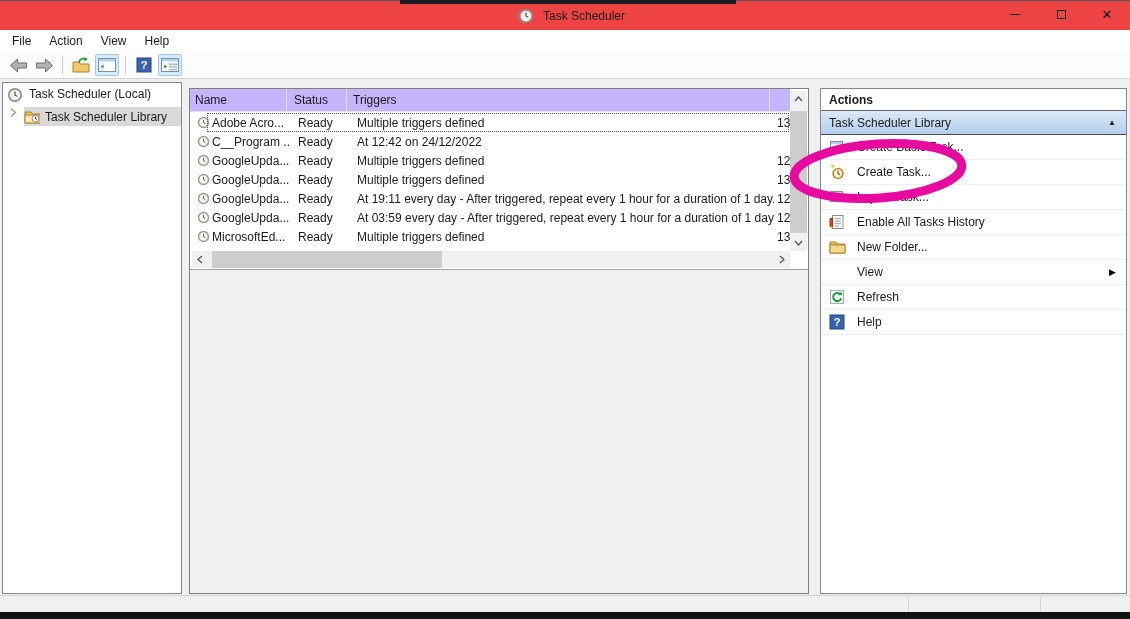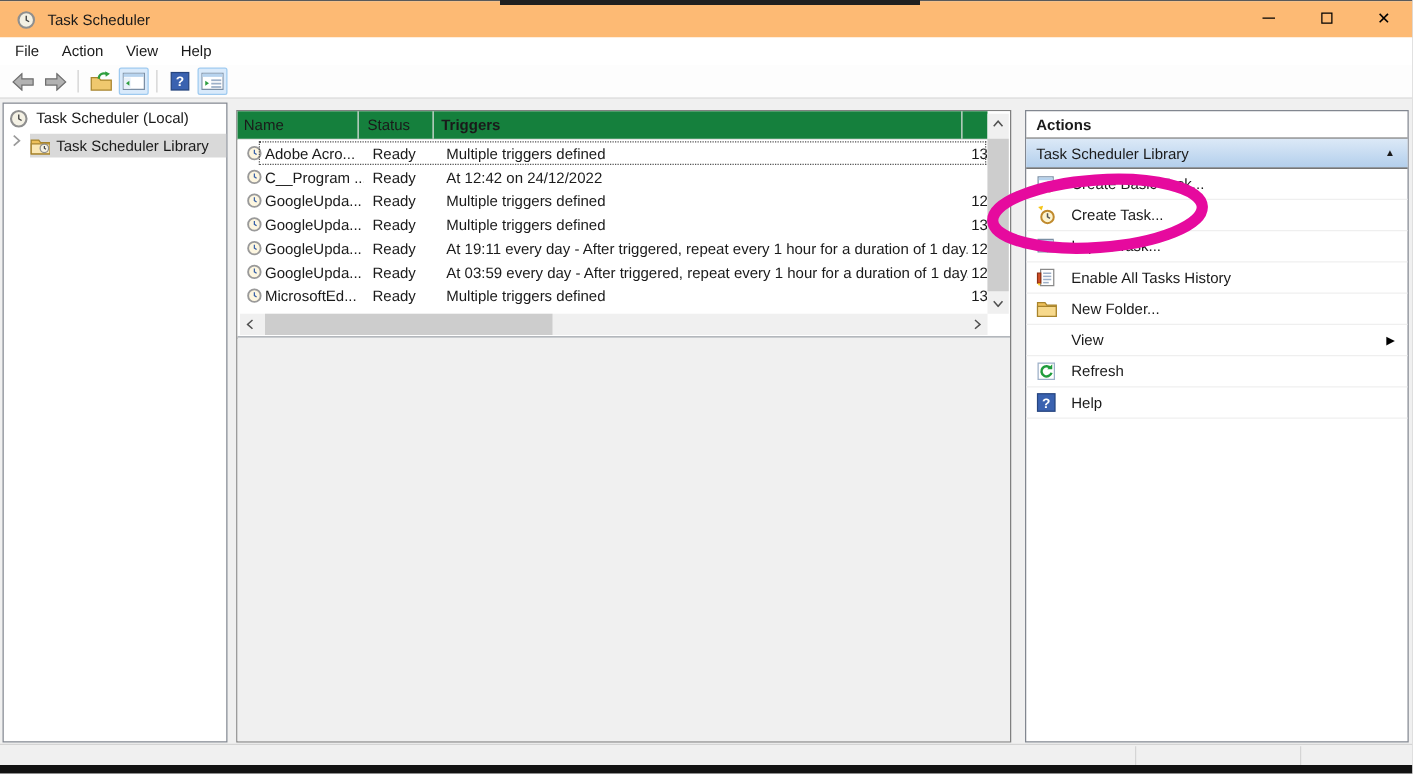--- a/index.html
+++ b/index.html
@@ -1,21 +1,21 @@
 <!DOCTYPE html>
 <html><head>
 <meta charset="utf-8">
 <style>
   html,body{margin:0;padding:0;background:#c8c8c8;}
   *{box-sizing:border-box;font-family:"Liberation Sans",sans-serif;}
   .window{position:relative;width:1130px;height:619px;background:#ffffff;overflow:hidden;font-size:12px;color:#1a1a1a;}
   .top-edge{position:absolute;left:0;top:0;width:1130px;height:1px;background:#5a5a5a;}
   .top-strip{position:absolute;left:400px;top:0;width:336px;height:4px;background:#1f1f1f;}
   
-  .titlebar{position:absolute;left:0;top:1px;width:1130px;height:29px;background:#fdba74;display:flex;align-items:center;}
+  .titlebar{position:absolute;left:0;top:1px;width:1130px;height:29px;background:#ef4444;display:flex;align-items:center;justify-content:center;}
   .titlebar .app-icon{margin-left:13px;width:16px;height:16px;display:inline-flex;}
   .titlebar .title{margin-left:9px;}
   .win-controls{position:absolute;right:0;top:0;height:29px;display:flex;}
   .win-btn{width:46px;height:29px;display:flex;align-items:center;justify-content:center;color:#000;}
   .glyph-min{display:block;width:10px;height:1px;background:#000;}
   .glyph-max{display:block;width:9px;height:9px;border:1px solid #000;}
   .glyph-close{font-size:13px;line-height:13px;}
   
   .menubar{position:absolute;left:0;top:30px;width:1130px;height:22px;background:#fff;display:flex;align-items:center;}
   .menu-item{padding:3px 9px;}
@@ -33,25 +33,25 @@
   .tree-row .t-icon{display:inline-flex;width:16px;justify-content:center;}
   .tree-root .t-icon{margin-left:4px;}
   .tree-root .t-label{margin-left:6px;}
   .tree-child{margin-top:1px;}
   .tree-child .expander{margin-left:7px;display:inline-flex;width:8px;}
   .tree-child .sel{display:flex;align-items:center;background:#d9d9d9;height:19px;flex:1;margin-left:6px;padding-right:4px;}
   .tree-child .t-label{margin-left:5px;white-space:nowrap;}
   
   .result-pane{position:absolute;left:189px;top:88px;width:620px;height:506px;border:1px solid #808080;background:#f0f0f0;}
   .listview{position:absolute;left:0;top:0;width:618px;height:181px;background:#fff;border-bottom:1px solid #9aa0a6;}
-  .lv-header{position:absolute;left:0;top:0;width:600px;height:23px;display:flex;border-bottom:1px solid #e5e5e5;background:#15803d;}
+  .lv-header{position:absolute;left:0;top:0;width:600px;height:23px;display:flex;border-bottom:1px solid #e5e5e5;background:#c4b5fd;}
   .hcell{border-right:1px solid #e0e0e0;display:flex;align-items:center;overflow:hidden;white-space:nowrap;}
   .h-name{width:97px;padding-left:5px;}
   .h-status{width:60px;padding-left:7px;}
-  .h-trig{width:423px;padding-left:6px;font-weight:bold;}
+  .h-trig{width:423px;padding-left:6px;}
   .h-next{width:18px;padding-left:4px;border-right:none;margin-top:28px;}
   .lv-rows{position:absolute;left:0;top:24px;width:600px;}
   .lv-row{height:19px;display:flex;align-items:center;position:relative;white-space:nowrap;justify-content:flex-end;}
   .c-icon{width:18px;padding-left:3px;display:inline-flex;align-items:center;}
   .c-name{width:79px;overflow:hidden;}
   .c-status{width:60px;padding-left:7px;}
   .c-trig{width:423px;padding-left:6px;overflow:hidden;}
   .c-next{width:16px;padding-left:3px;overflow:hidden;}
   .focus-ring{position:absolute;left:17px;right:1px;top:0;bottom:0;border:1px dotted #555;pointer-events:none;}
   

